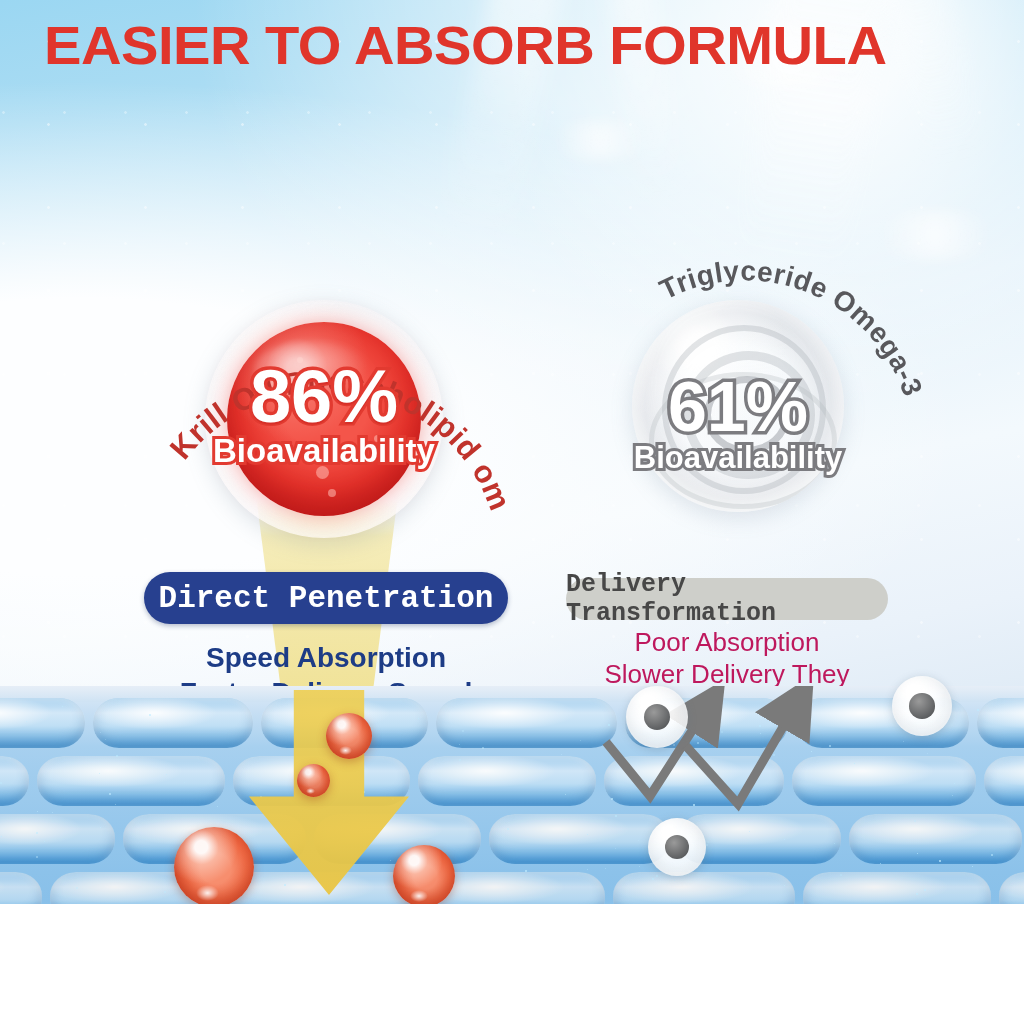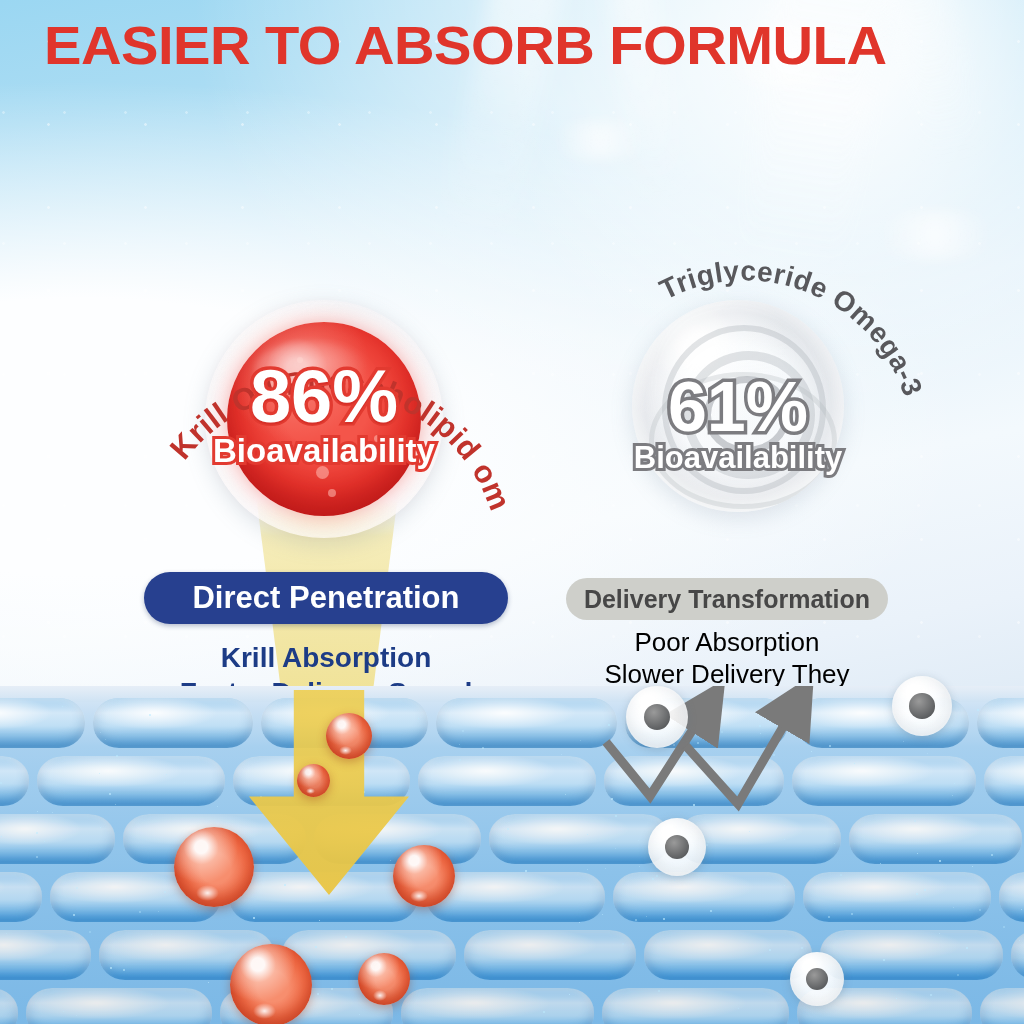--- a/index.html
+++ b/index.html
@@ -1,20 +1,20 @@
 <!DOCTYPE html>
 <html><head>
 <meta charset="utf-8">
 <style>
   html,body{margin:0;padding:0;background:#fff;}
   body{font-family:"Liberation Sans",sans-serif;}
 
   #stage{
     position:relative;
-    width:1024px;height:1024px;
+    width:1024px;height:904px;
     overflow:hidden;
     background:#eef5fb;
   }
 
   
   .bg-sky{
     position:absolute;left:0;top:0;width:1024px;height:704px;
     background:
       radial-gradient(circle at 82% 6%, rgba(255,255,255,.85) 0 6%, rgba(255,255,255,0) 34%),
       radial-gradient(circle at 60% 0%, rgba(255,255,255,.55) 0 12%, rgba(255,255,255,0) 45%),
@@ -148,42 +148,42 @@
     -webkit-text-stroke:6px #7c7c80;
     paint-order:stroke fill;
     font-family:"Liberation Sans",sans-serif;
     margin-top:-2px;
   }
 
   
   .badge{
     position:absolute;display:flex;align-items:center;justify-content:center;
     border-radius:40px;font-weight:bold;
-    font-family:Liberation Sans, sans-serif;
+    font-family:Liberation Mono, monospace;
   }
   .badge-blue{
     left:144px;top:572px;width:364px;height:52px;
     background:#27408f;color:#ffffff;font-size:31px;
     box-shadow:0 2px 5px rgba(20,40,90,.3);
   }
   .badge-gray{
     left:566px;top:578px;width:322px;height:42px;
     background:#cecfca;color:#474747;font-size:25px;
   }
 
   
   .sub-blue{
     position:absolute;width:420px;text-align:center;
     color:#1d3c86;font-weight:bold;font-size:28px;line-height:35px;
     font-family:"Liberation Sans",sans-serif;
     left:116px;top:640px;
   }
   .sub-gray{
     position:absolute;width:420px;text-align:center;
-    color:#000000;font-size:26px;line-height:32px;
+    color:#be185d;font-size:26px;line-height:32px;
     font-family:"Liberation Sans",sans-serif;
     left:517px;top:626px;
   }
 
   
   .membrane{
     position:absolute;left:0;top:686px;width:1024px;height:338px;
     overflow:hidden;
     background:linear-gradient(to bottom,#dce9f6 0%, #cfe3f5 5%, #a7d0ef 18%, #8cc2ea 55%, #7bb8e6 100%);
   }
@@ -304,21 +304,21 @@
 
   <div class="pct-wrap" style="left:630px;top:372px;width:216px;">
     <div class="pct pct-right">61%</div>
     <div class="bio-right">Bioavailability</div>
   </div>
 
   <div class="badge badge-blue">Direct Penetration</div>
   <div class="badge badge-gray">Delivery Transformation</div>
 
   <div class="sub-blue">
-    <div>Krill Absorption</div>
+    <div>Speed Absorption</div>
     <div>Faster Delivery Speed</div>
   </div>
   <div class="sub-gray">
     <div>Poor Absorption</div>
     <div>Slower Delivery They</div>
   </div>
 
   <div class="membrane">
     <div class="mem-top-band"></div>
     <div id="cells">

